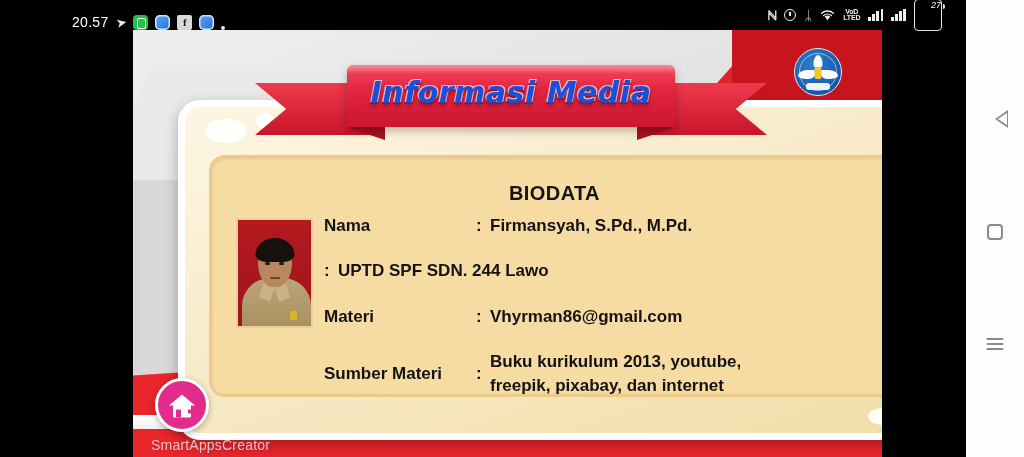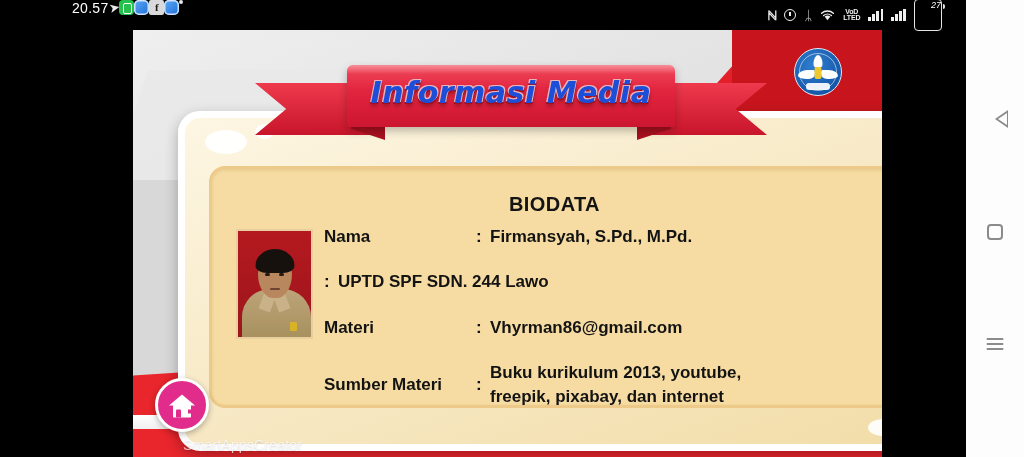--- a/index.html
+++ b/index.html
@@ -8,21 +8,21 @@
     background:#000;
     font-family:"Liberation Sans", sans-serif;
   }
   #screen { position:relative; width:1024px; height:457px; background:#000; }
 
   
   #statusbar {
     position:absolute; left:0; top:0; width:966px; height:30px;
     background:#000; z-index:40;
   }
-  .sb-left { position:absolute; left:72px; top:0; height:30px; display:flex; align-items:flex-start; }
+  .sb-left { position:absolute; left:72px; top:0; height:30px; display:flex; align-items:flex-end; gap:7px; }
   .sb-time { color:#fff; font-size:14px; letter-spacing:.3px; font-family:"Liberation Sans", sans-serif; }
   .sb-right { position:absolute; right:24px; top:0; height:30px; display:flex; align-items:center; gap:8px; }
   .ic { display:inline-block; }
 
   .app-ic { width:15px; height:15px; border-radius:4px; position:relative; }
   .app-green { background:#25c14c; }
   .app-green:after{ content:""; position:absolute; left:4px; top:3px; width:7px; height:9px; border:1.4px solid #fff; border-radius:2px; }
   .app-blue { background:linear-gradient(135deg,#5ea9f5,#1f6fd8); border-radius:5px; box-shadow:0 0 0 1.5px #cfe2fb inset; }
   .app-fb { background:#d9d9d9; color:#1b1b1b; font-weight:bold; font-size:11px; line-height:15px; text-align:center; font-family:"Liberation Serif", serif; border-radius:2px; }
   .dot-ic { width:4px; height:4px; border-radius:50%; background:#e6e6e6; }
@@ -88,21 +88,21 @@
   .logo-wingL, .logo-wingR { position:absolute; top:21px; width:17px; height:9px; background:#fff; }
   .logo-wingL { left:3px; border-radius:60% 10% 40% 60%/70% 40% 60% 40%; }
   .logo-wingR { right:3px; border-radius:10% 60% 60% 40%/40% 70% 40% 60%; }
   .logo-center{ position:absolute; left:50%; top:18px; transform:translateX(-50%); width:7px; height:12px;
     background:#f0c830; border-radius:2px; }
   .logo-base { position:absolute; left:50%; bottom:5px; transform:translateX(-50%); width:24px; height:7px;
     background:#fff; border-radius:3px; opacity:.92; }
 
   
   #card {
-    position:absolute; left:45px; top:81px; width:753px; height:340px; z-index:5;
+    position:absolute; left:45px; top:70px; width:753px; height:340px; z-index:5;
     background:linear-gradient(160deg,#fdf6e3 0%,#f7e8c3 55%,#f2dda8 100%);
     border-radius:22px;
     border:7px solid #ffffff;
     box-shadow:0 5px 14px rgba(0,0,0,.28);
   }
   .card-bubble-1{ position:absolute; left:20px; top:12px; width:42px; height:24px; border-radius:50%; background:#fff; opacity:.95; }
   .card-bubble-2{ position:absolute; left:70px; top:6px; width:19px; height:15px; border-radius:50%; background:#fff; opacity:.95; }
   .card-bubble-3{ position:absolute; right:26px; bottom:8px; width:30px; height:17px; border-radius:50%; background:#fff; opacity:.9; }
   .card-bubble-4{ position:absolute; right:16px; bottom:14px; width:14px; height:11px; border-radius:50%; background:#fff; opacity:.9; }
 
@@ -184,21 +184,20 @@
   .home-roof { position:absolute; left:0; top:0; width:0; height:0;
     border-left:13px solid transparent; border-right:13px solid transparent; border-bottom:11px solid #fff; }
   .home-body { position:absolute; left:4px; top:10px; width:18px; height:13px; background:#fff; border-radius:1px; }
   .home-door { position:absolute; left:7px; top:15px; width:5px; height:8px; background:#e12c8b; border-radius:1px 1px 0 0; }
   .home-win  { position:absolute; right:3px; top:15px; width:4px; height:4px; background:#e12c8b; }
   #watermark {
     position:absolute; left:18px; bottom:4px; z-index:11;
     color:rgba(255,255,255,.72); font-size:14px; letter-spacing:.2px;
     text-shadow:0 1px 2px rgba(0,0,0,.18);
     white-space:nowrap;
-    margin-left:32px;
   }
 </style>
 </head>
 <body>
 
 <div id="screen">
 
   <div id="statusbar">
     <div class="sb-left">
       <span class="sb-time">20.57</span>

